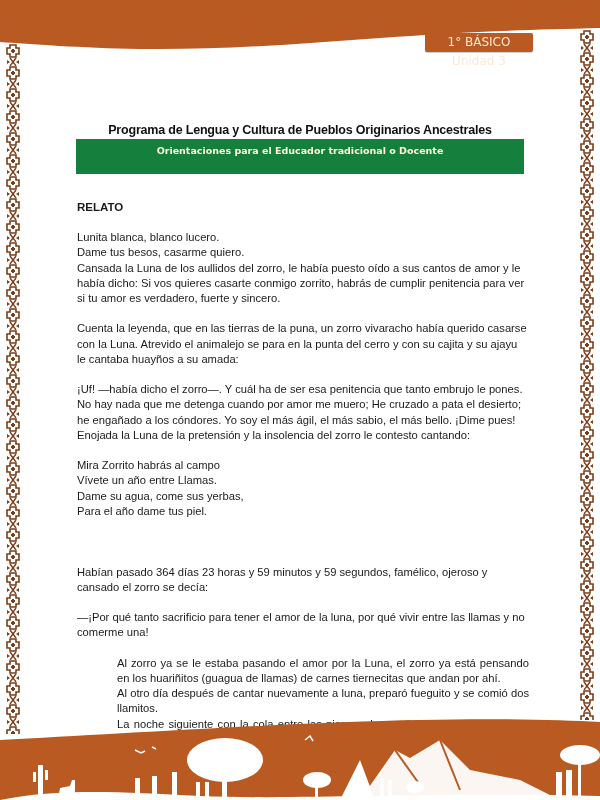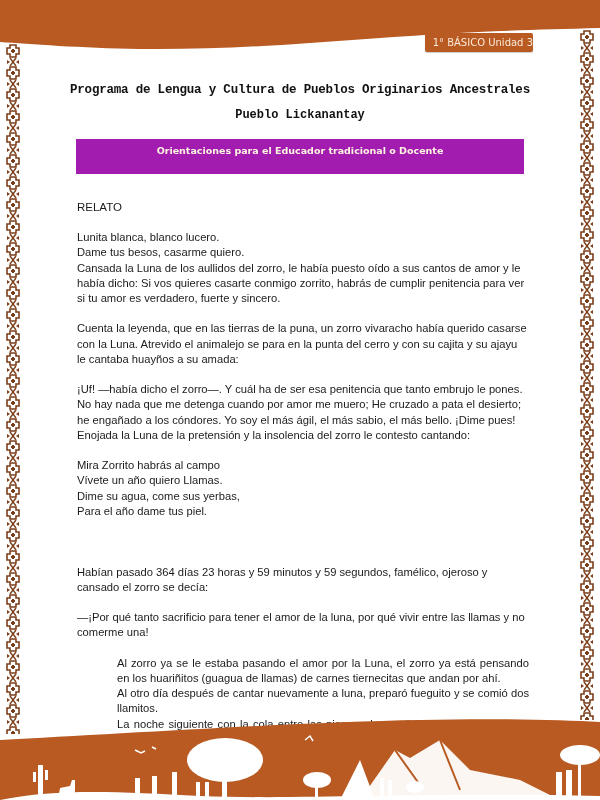--- a/index.html
+++ b/index.html
@@ -6,44 +6,44 @@
     body {
       width: 600px; height: 800px; position: relative; overflow: hidden;
       background: #ffffff;
       font-family: "Liberation Sans", sans-serif;
       color: #1a1a1a;
     }
     .top-wave { position: absolute; left: 0; top: 0; width: 600px; height: 60px; }
     .unit-badge {
       position: absolute; left: 425px; top: 33px; width: 108px; height: 19px;
       background: #b85a22; color: #fbe9d8; border-radius: 2px;
-      font-family: "DejaVu Sans", sans-serif; font-size: 10px; line-height: 19px;
-      text-align: right; box-shadow: 0 1px 1px rgba(0,0,0,0.2);
+      font-family: "DejaVu Sans", sans-serif; font-size: 12px; line-height: 19px;
+      text-align: center; box-shadow: 0 1px 1px rgba(0,0,0,0.2);
     }
     .badge-stem { position: absolute; left: 435px; top: 24px; width: 2px; height: 10px; background: #b85a22; }
     .border-strip { position: absolute; top: 44px; width: 18px; height: 690px; }
     .border-left { left: 4px; }
     .border-right { left: 578px; top: 30px; }
     .header-title {
       position: absolute; left: 60px; width: 480px; text-align: center;
-      font-family: Liberation Mono, monospace; font-weight: bold; color: #111;
+      font-family: Liberation Sans, sans-serif; font-weight: bold; color: #111; margin-top: 40px;
     }
     .title1 { top: 83px; font-size: 12.5px; letter-spacing: -0.2px; }
     .title2 { top: 108px; font-size: 12px; }
     .orange-band {
       position: absolute; left: 76px; top: 139px; width: 448px; height: 35px;
-      background: #a21caf; color: #fff4e0;
+      background: #15803d; color: #fff4e0;
       font-family: "DejaVu Sans", sans-serif; font-size: 9.5px; font-weight: bold;
       text-align: center; line-height: 24px;
     }
     .content {
       position: absolute; left: 77px; top: 200px; width: 452px;
       font-size: 11.2px; line-height: 15.2px; color: #1b1b1b;
     }
-    .content h2 { margin: 0 0 15px 0; font-size: 11.5px; font-weight: normal; }
+    .content h2 { margin: 0 0 15px 0; font-size: 11.5px; font-weight: bold; }
     .content p { margin: 0 0 15.2px 0; }
     .content .j { text-align: justify; margin-left: 40px; }
     .bottom-scene { position: absolute; left: 0; top: 700px; width: 600px; height: 100px; }
   </style>
 </head>
 <body>
 
 <svg class="top-wave" viewBox="0 0 600 60" preserveAspectRatio="none">
   <path d="M0,0 H600 V28 C520,30 460,32 380,38 C300,44 220,50 140,49 C80,48 30,44 0,42 Z" fill="#b85a22"></path>
 </svg>
@@ -97,22 +97,22 @@
     <span>Cuenta la leyenda, que en las tierras de la puna, un zorro vivaracho había querido casarse con la Luna. Atrevido el animalejo se para en la punta del cerro y con su cajita y su ajayu le cantaba huayños a su amada:</span>
   </p>
 
   <p>
     <span>¡Uf! —había dicho el zorro—. Y cuál ha de ser esa penitencia que tanto embrujo le pones. No hay nada que me detenga cuando por amor me muero; He cruzado a pata el desierto; he engañado a los cóndores. Yo soy el más ágil, el más sabio, el más bello. ¡Dime pues!</span><br>
     <span>Enojada la Luna de la pretensión y la insolencia del zorro le contesto cantando:</span>
   </p>
 
   <p>
     <span>Mira Zorrito habrás al campo</span><br>
-    <span>Vívete un año quiero Llamas.</span><br>
-    <span>Dime su agua, come sus yerbas,</span><br>
+    <span>Vívete un año entre Llamas.</span><br>
+    <span>Dame su agua, come sus yerbas,</span><br>
     <span>Para el año dame tus piel.</span>
   </p>
 
   <p>
     <br>
     <br>
     <span>Habían pasado 364 días 23 horas y 59 minutos y 59 segundos, famélico, ojeroso y cansado el zorro se decía:</span>
   </p>
 
   <p>

